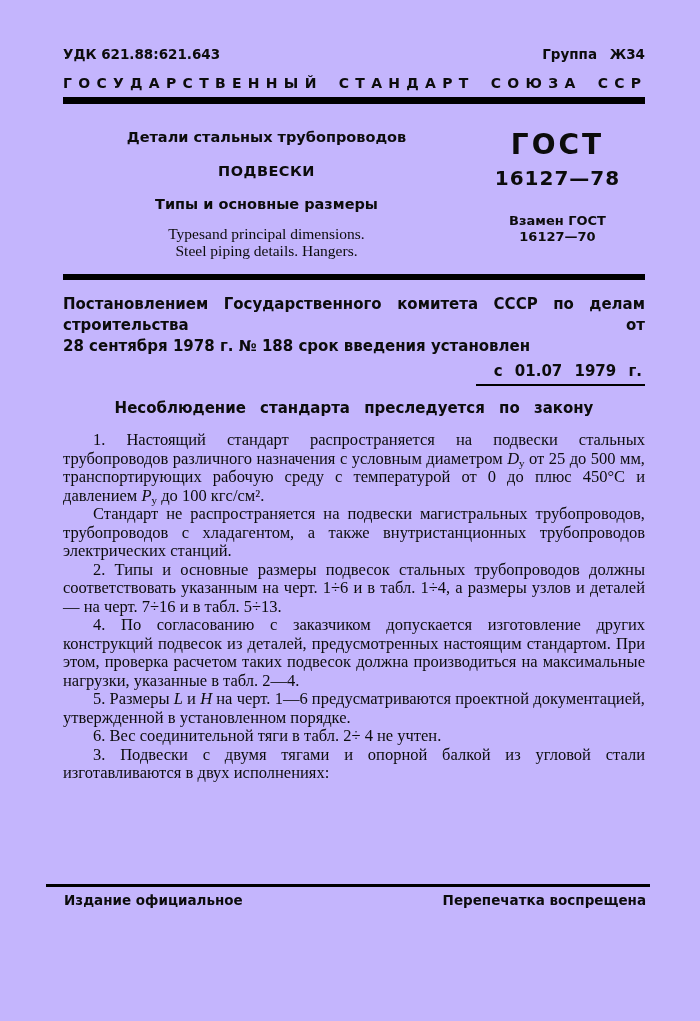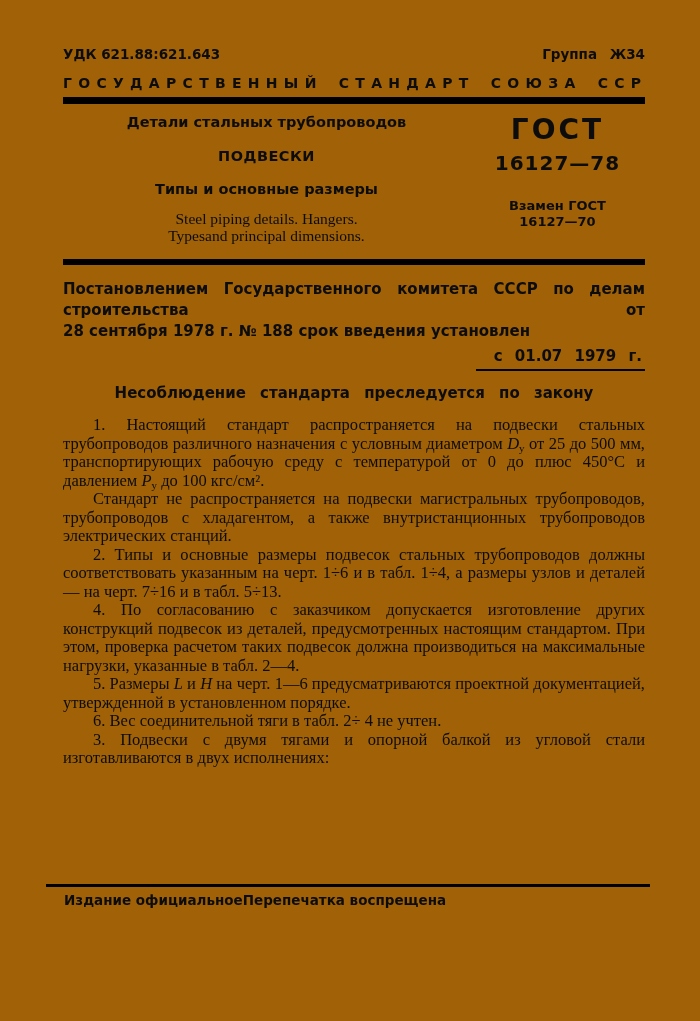--- a/index.html
+++ b/index.html
@@ -1,20 +1,20 @@
 <!DOCTYPE html>
 <html><head>
 <meta charset="utf-8">
 <style>
   html,body { margin:0; padding:0; background:#d9d9d4; }
   .page {
     position:relative;
     width:700px; height:1021px;
     margin:0 auto;
-    background:#a16207;
+    background:#c4b5fd;
     color:#0c0c0c;
     box-sizing:border-box;
     padding:46px 55px 0 63px;
     overflow:hidden;
     font-family:"Liberation Serif", serif;
   }
 
   .udk-row {
     display:flex; justify-content:space-between; align-items:baseline;
     font-family:"DejaVu Sans", sans-serif; font-weight:bold; font-size:13.5px;
@@ -24,21 +24,21 @@
   .state-heading {
     margin-top:13px;
     font-family:"DejaVu Sans", sans-serif; font-weight:bold;
     font-size:14px; letter-spacing:0.45em; word-spacing:0.35em;
     white-space:nowrap;
   }
   .rule { background:#000; }
   .rule-top { height:7px; margin-top:6px; }
   .rule-mid { height:6px; margin-top:15px; }
 
-  .title-block { display:flex; margin-top:10px;justify-content:flex-end; }
+  .title-block { display:flex; margin-top:25px;justify-content:flex-end; }
   .title-left { width:407px; text-align:center; }
   .t-subject, .t-name, .t-subtitle {
     font-family:"DejaVu Sans", sans-serif; font-weight:bold; font-size:14.5px;
   }
   .t-name { margin-top:18px; letter-spacing:0.5px; }
   .t-subtitle { margin-top:17px; }
   .t-english { margin-top:13px; font-size:15.5px; line-height:17px; }
 
   .title-right { flex:1; text-align:center; padding-top:1px; }
   .gost-label {
@@ -77,21 +77,21 @@
     font-size:16.5px; line-height:18.5px;
     text-align:justify;
   }
   .body-text p { margin:0; text-indent:30px; }
   .body-text i { font-style:italic; }
   .body-text sub { font-size:11px; line-height:0; vertical-align:-3px; }
 
   .page-footer { position:absolute; left:46px; right:50px; top:884px; }
   .rule-footer { height:3px; }
   .footer-row {
-    display:flex; 
+    display:flex; justify-content:space-between;
     margin-top:5px; padding:0 4px 0 18px;
     font-family:"DejaVu Sans", sans-serif; font-weight:bold; font-size:13.5px;
   }
 </style>
 </head>
 <body>
 
 <div class="page">
 
   <div class="udk-row">
@@ -101,22 +101,22 @@
 
   <div class="state-heading">ГОСУДАРСТВЕННЫЙ СТАНДАРТ СОЮЗА ССР</div>
   <div class="rule rule-top"></div>
 
   <div class="title-block">
     <div class="title-left">
       <div class="t-subject">Детали стальных трубопроводов</div>
       <div class="t-name">ПОДВЕСКИ</div>
       <div class="t-subtitle">Типы и основные размеры</div>
       <div class="t-english">
+        <div>Typesand principal dimensions.</div>
         <div>Steel piping details. Hangers.</div>
-        <div>Typesand principal dimensions.</div>
       </div>
     </div>
     <div class="title-right">
       <div class="gost-label">ГОСТ</div>
       <div class="gost-number">16127—78</div>
       <div class="replaces">
         <div>Взамен ГОСТ</div>
         <div>16127—70</div>
       </div>
     </div>

